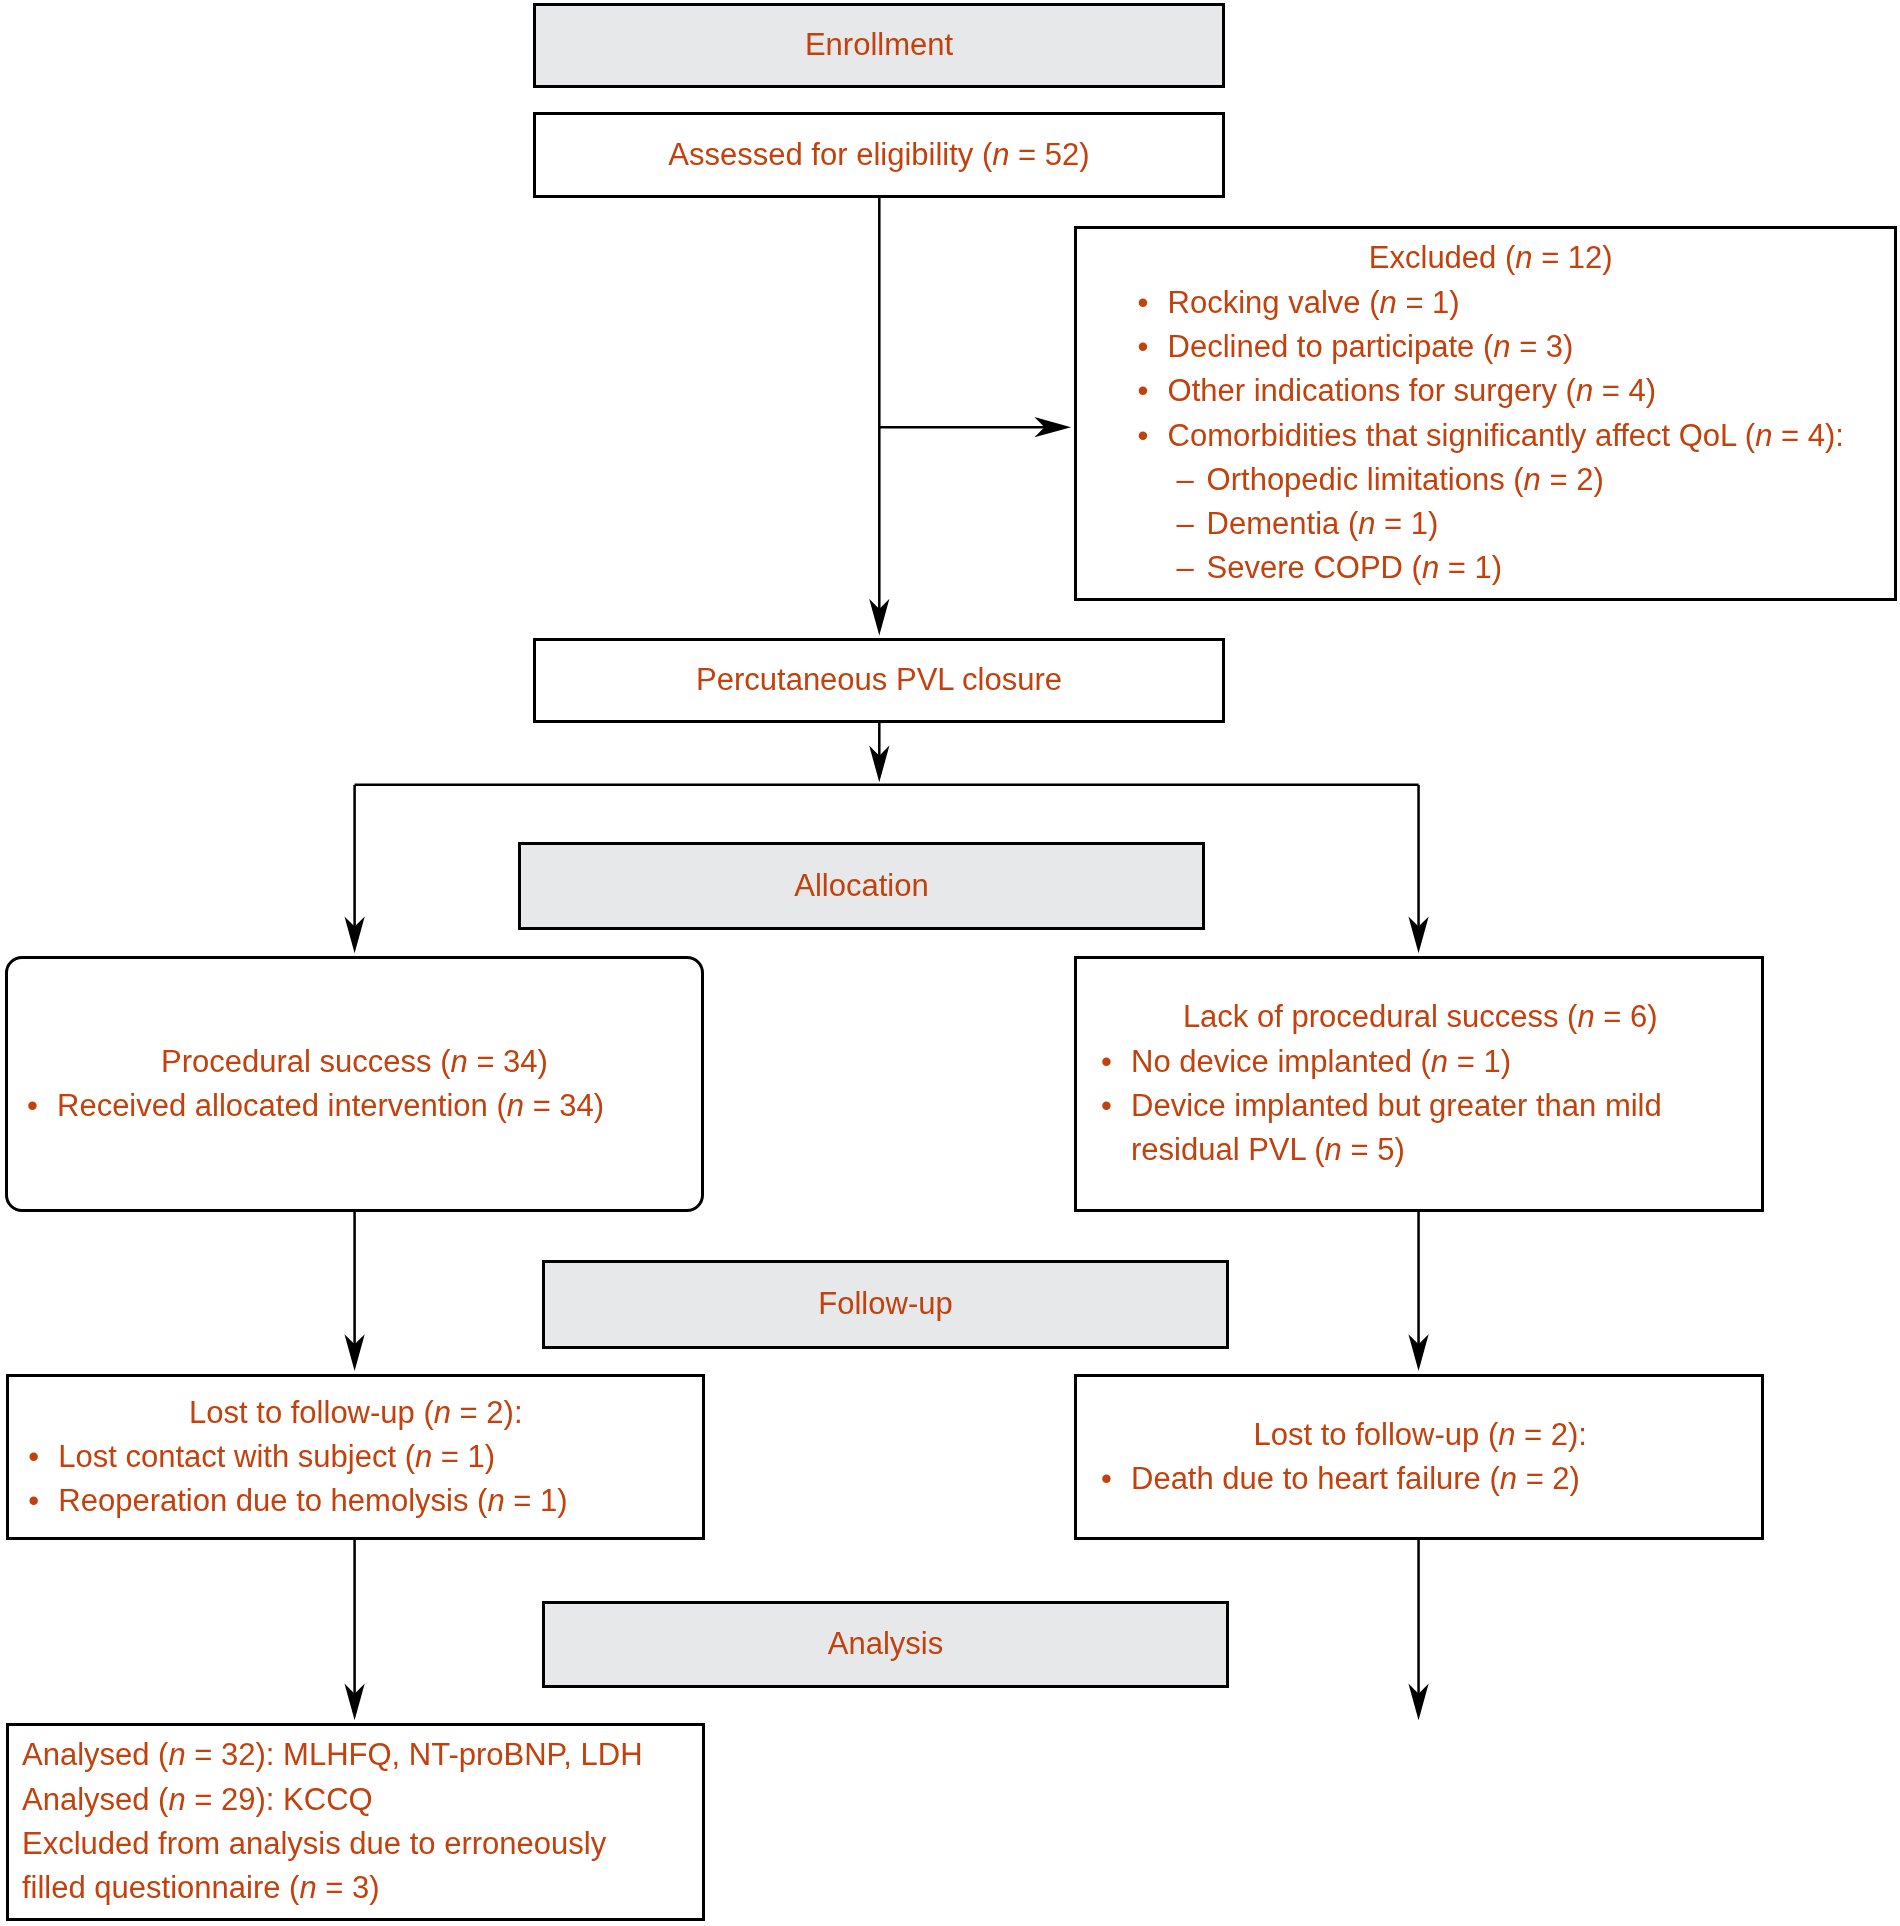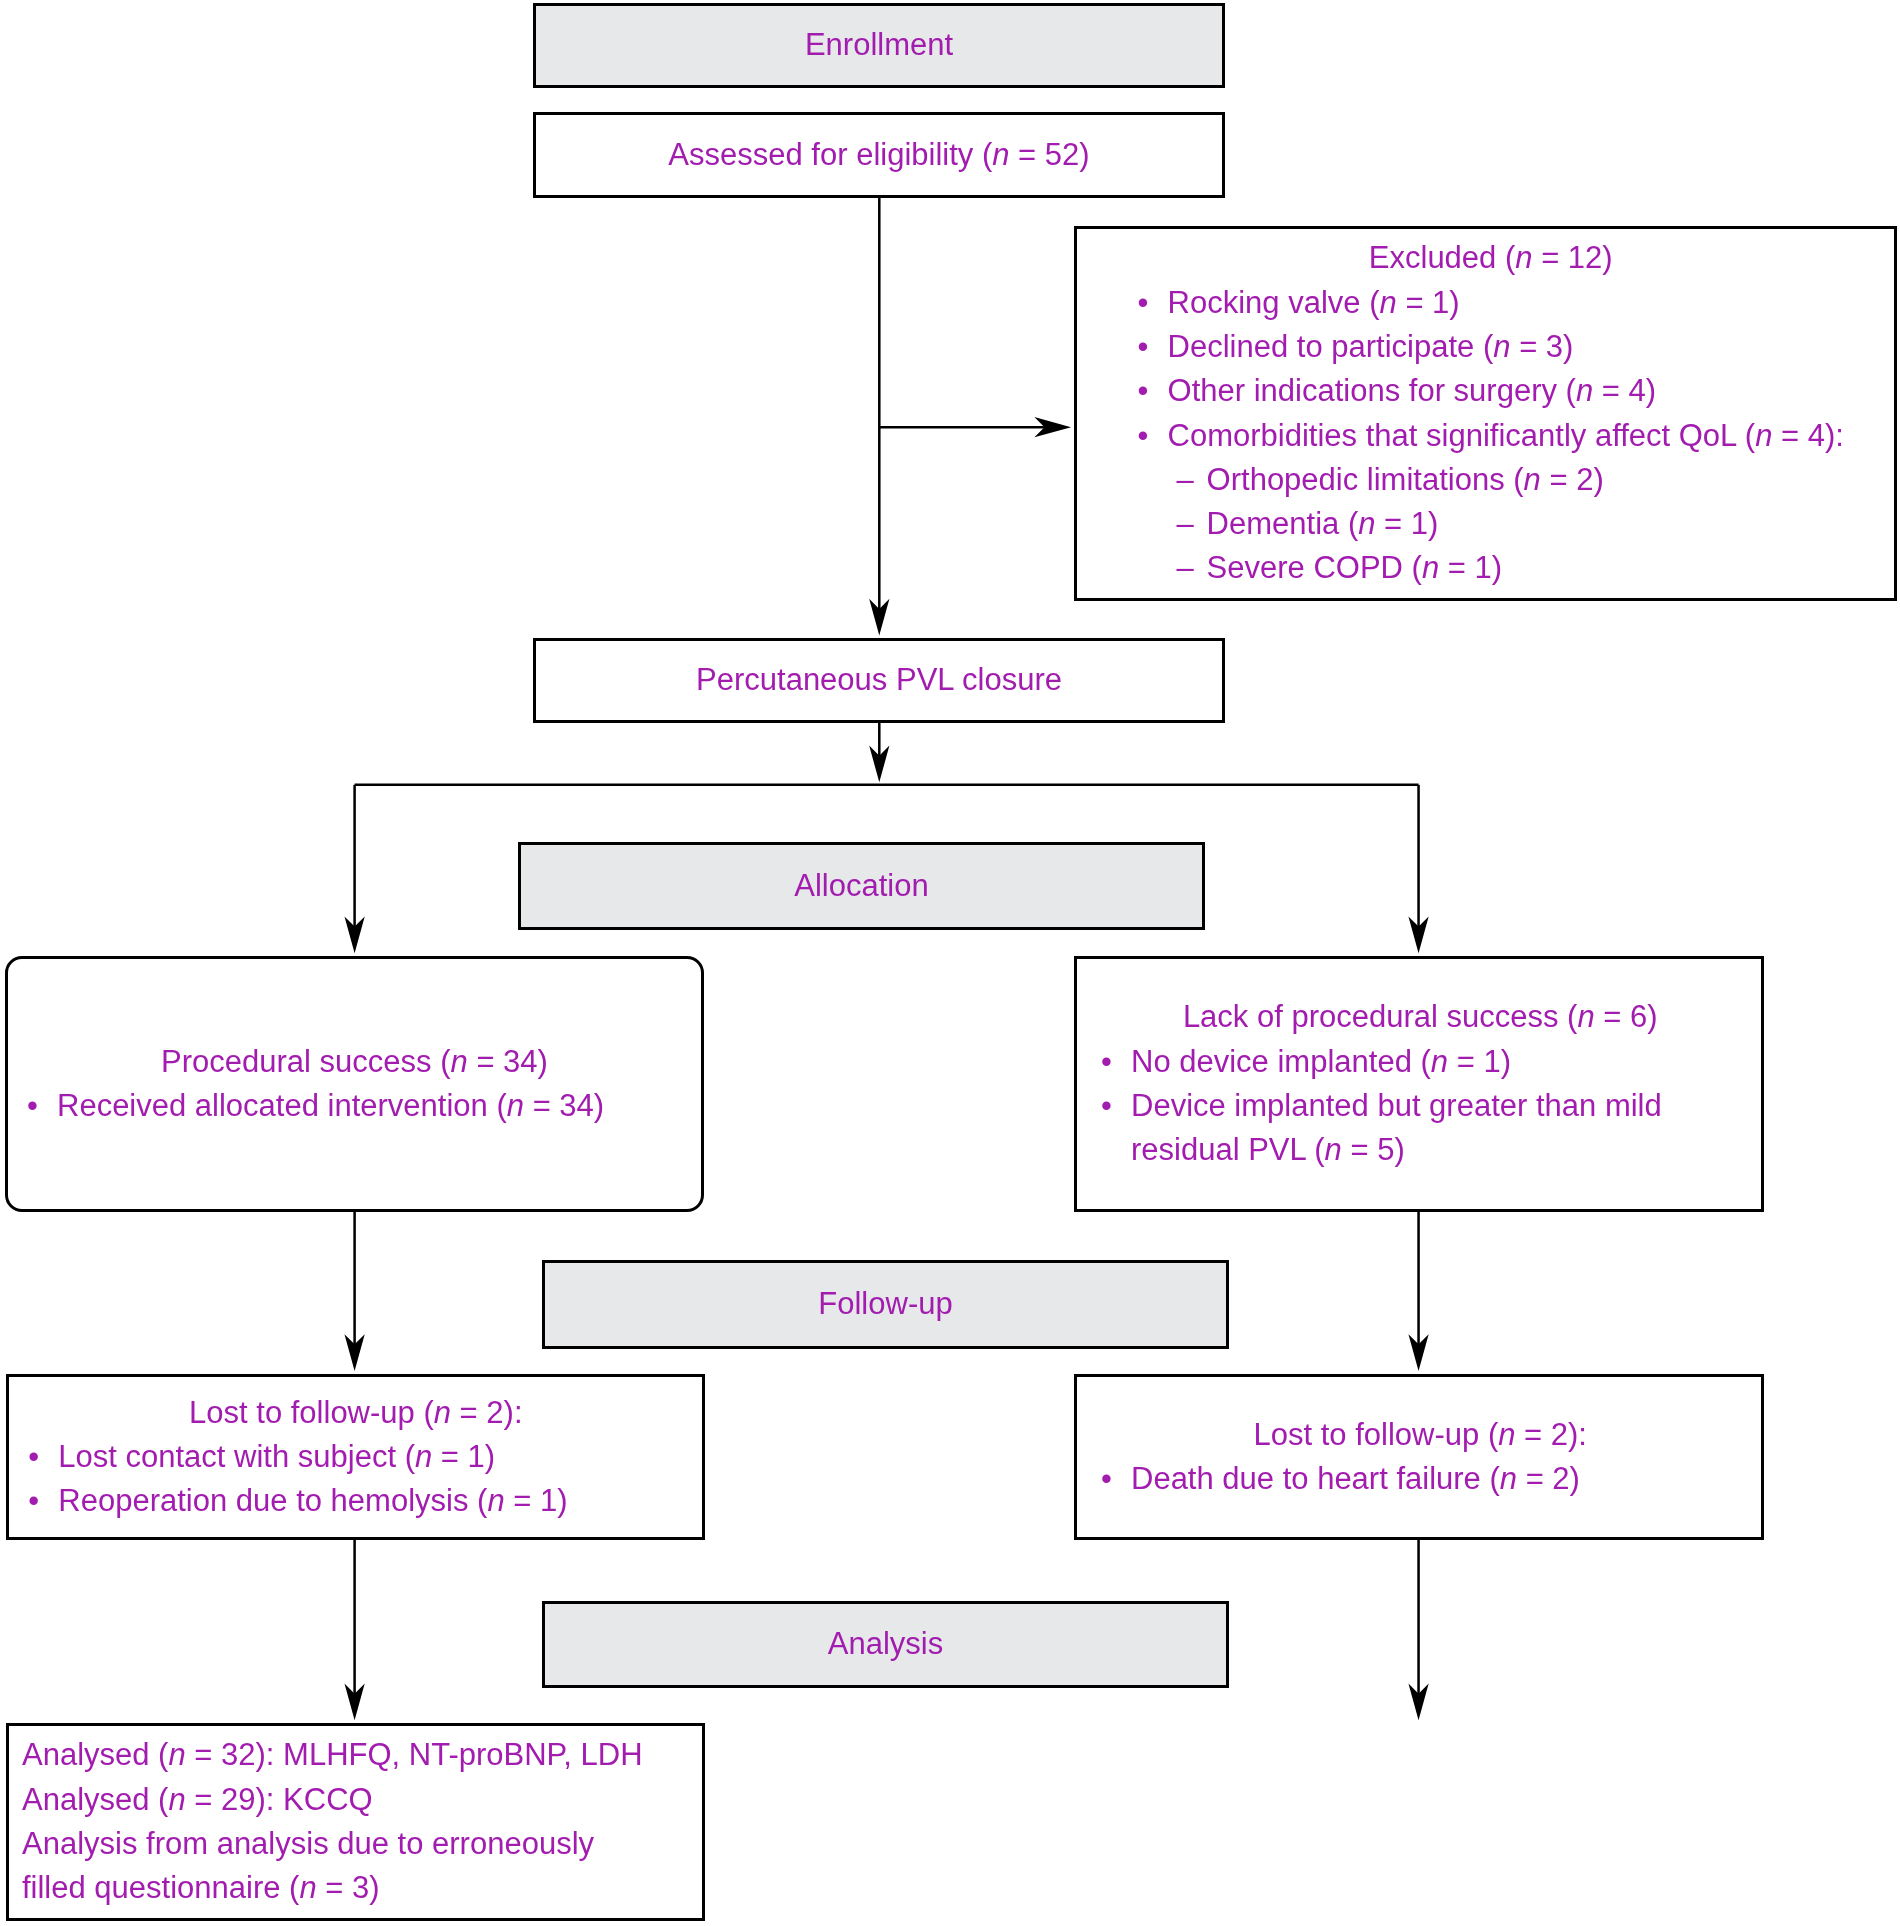--- a/index.html
+++ b/index.html
@@ -2,21 +2,21 @@
 <html style="font-size:10px"><head>
 <meta charset="utf-8">
 <style>
   html, body { margin: 0; padding: 0; background: #ffffff; }
   .canvas {
     position: relative;
     width: 1901px;
     height: 1926px;
     background: #ffffff;
     font-family: "Liberation Sans", sans-serif;
-    color: #a21caf;
+    color: #c2410c;
     font-size: 31px;
     line-height: 1.43;
   }
   svg.connectors {
     position: absolute;
     left: 0; top: 0;
     width: 1901px; height: 1926px;
     pointer-events: none;
   }
   svg.connectors line { stroke: #000000; stroke-width: 4px; }
@@ -171,19 +171,19 @@
     </div>
   </div>
 
   <div class="bar" style="left:542px; top:1601px; width:687px; height:87px;">
     <div class="stage-label">Analysis</div>
   </div>
 
   <div class="box" style="left:6.3px; top:1723px; width:699px; height:198px; padding:6.3px 12.7px;">
     <div class="an-line">Analysed (<i>n</i> = 32): MLHFQ, NT-proBNP, LDH</div>
     <div class="an-line">Analysed (<i>n</i> = 29): KCCQ</div>
-    <div class="an-line">Analysis from analysis due to erroneously</div>
+    <div class="an-line">Excluded from analysis due to erroneously</div>
     <div class="an-line">filled questionnaire (<i>n</i> = 3)</div>
   </div>
 
 
 </div>
 
 
 </body></html>

